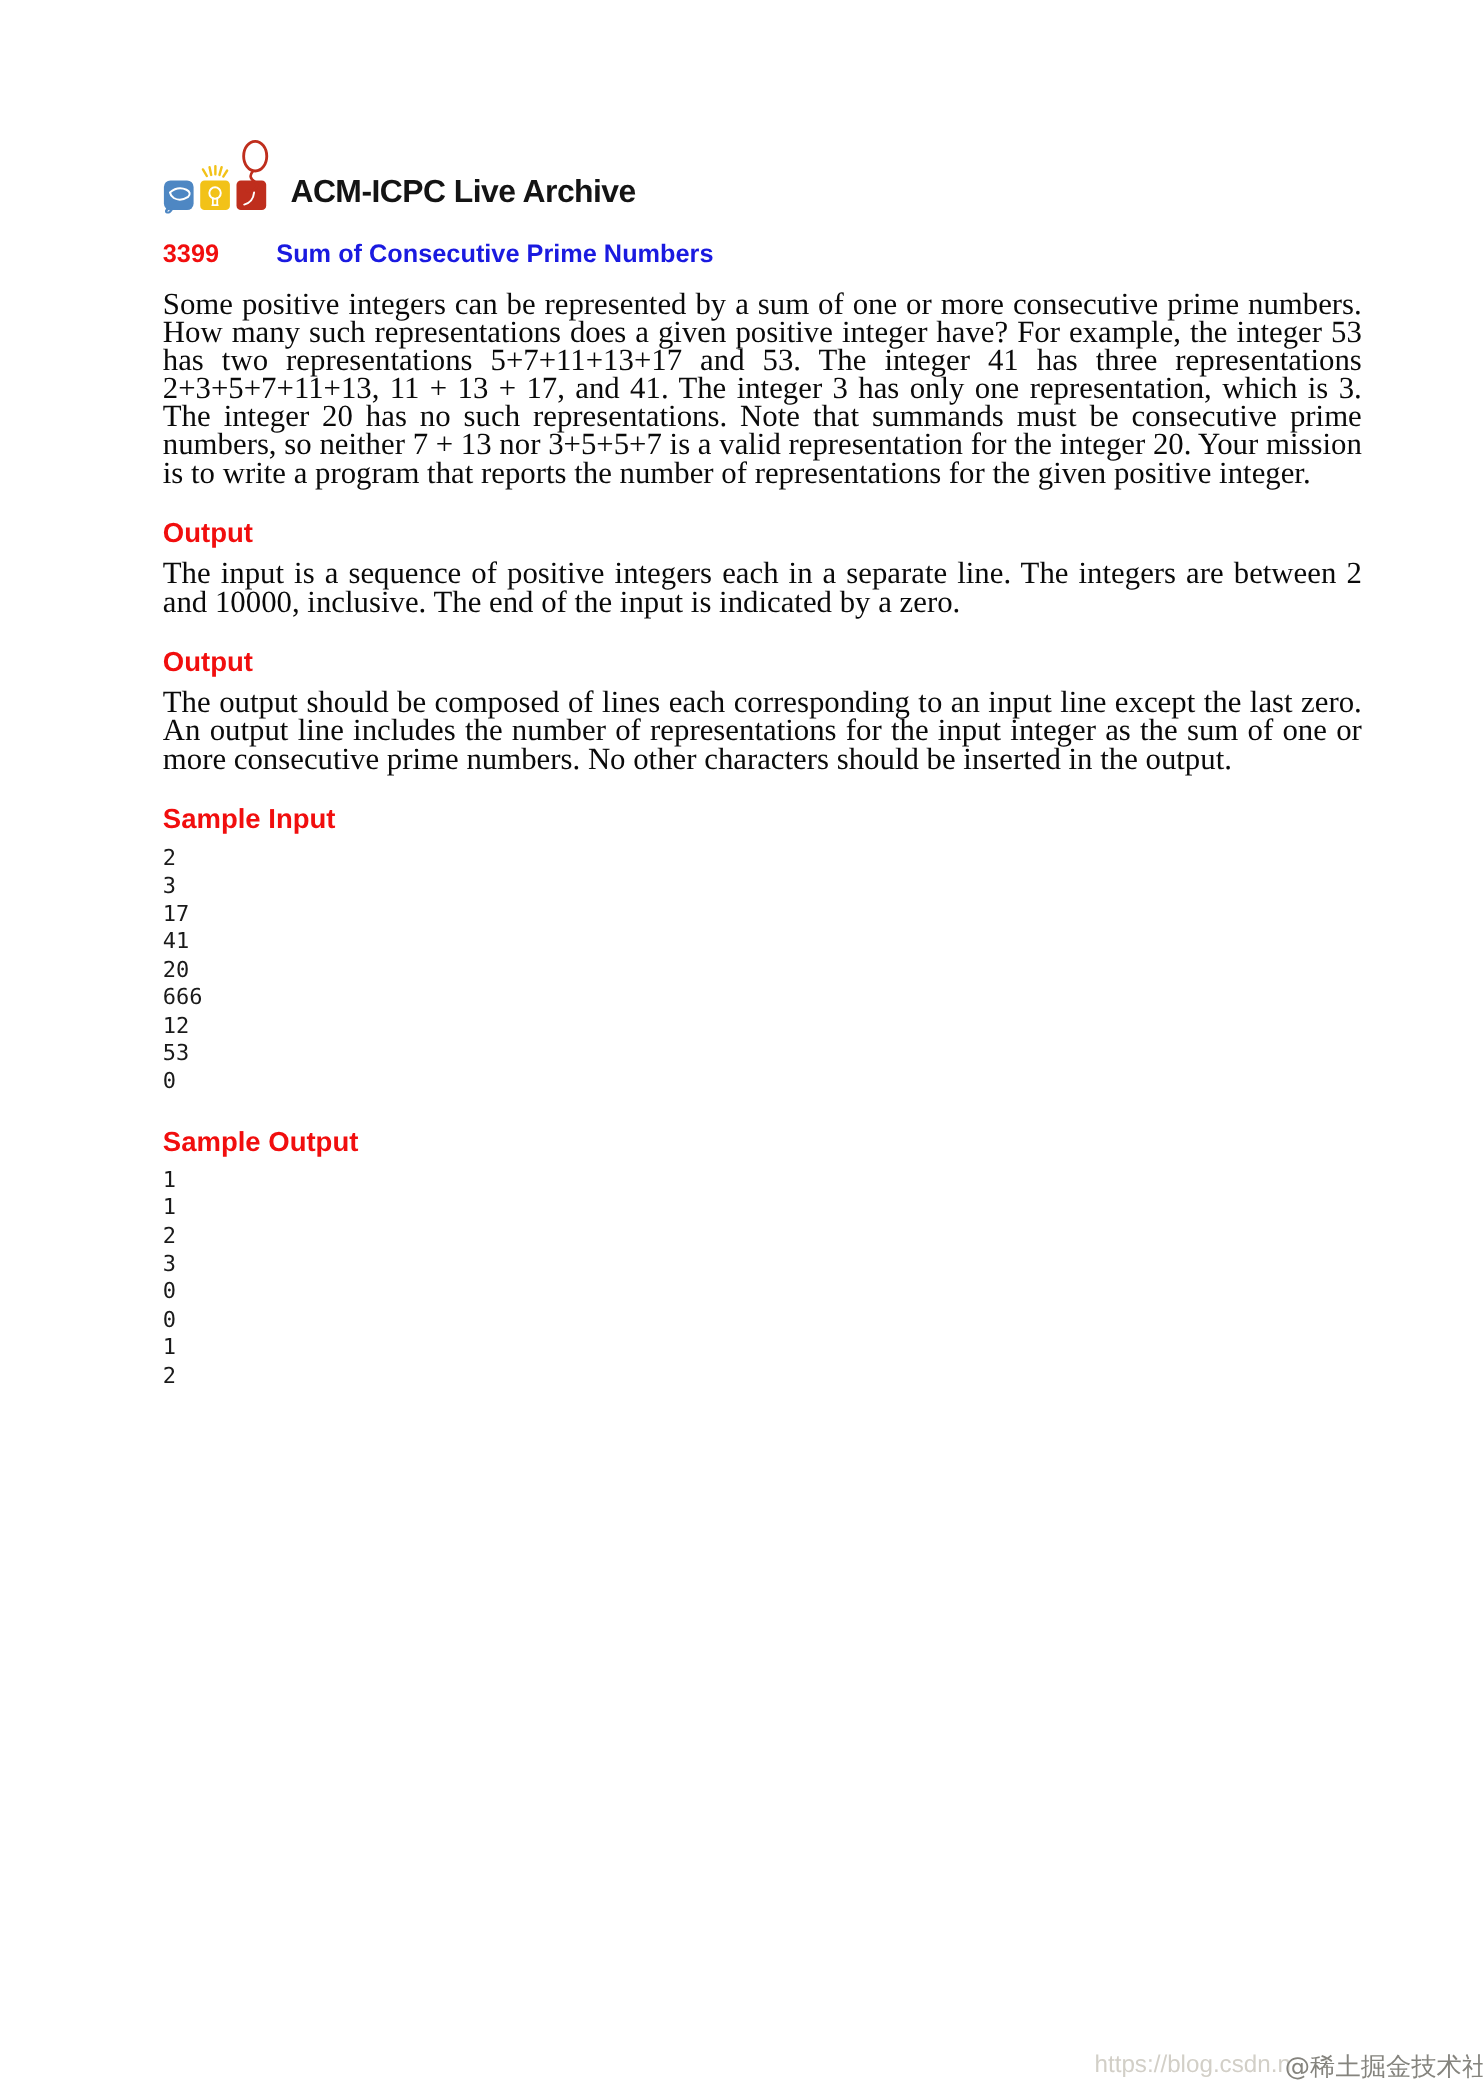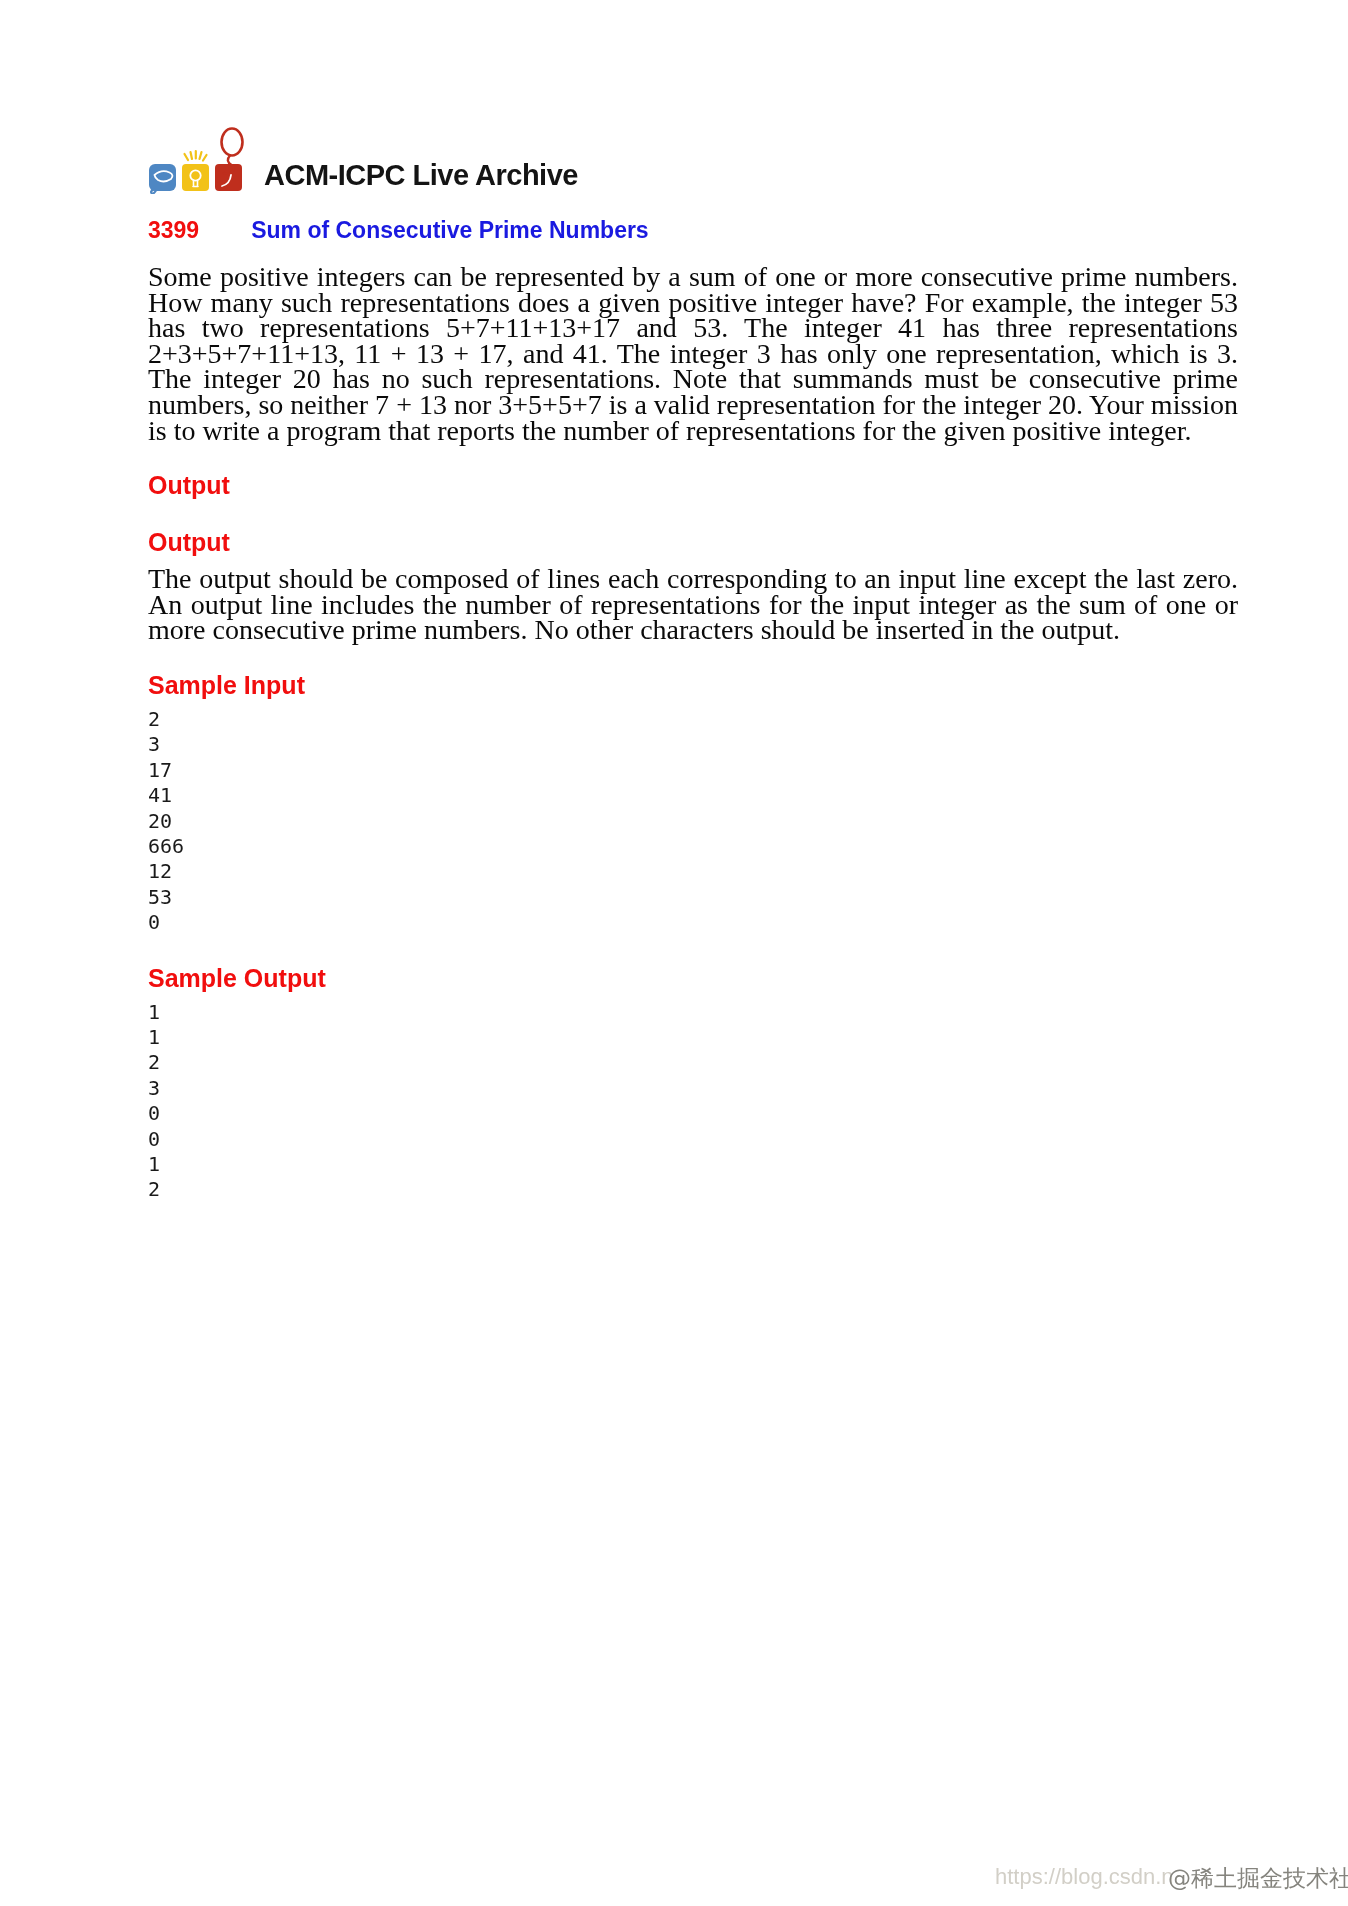--- a/index.html
+++ b/index.html
@@ -124,20 +124,21 @@
     </header>
 
     <h1 class="title">
       <span class="num">3399</span>
       <span class="ttl">Sum of Consecutive Prime Numbers</span>
     </h1>
 
     <p class="body-text">Some positive integers can be represented by a sum of one or more consecutive prime numbers. How many such representations does a given positive integer have? For example, the integer 53 has two representations 5+7+11+13+17 and 53. The integer 41 has three representations 2+3+5+7+11+13, 11 + 13 + 17, and 41. The integer 3 has only one representation, which is 3. The integer 20 has no such representations. Note that summands must be consecutive prime numbers, so neither 7 + 13 nor 3+5+5+7 is a valid representation for the integer 20. Your mission is to write a program that reports the number of representations for the given positive integer.</p>
 
     <h2 class="sec">Output</h2>
+    <p class="body-text">The input is a sequence of positive integers each in a separate line. The integers are between 2 and 10000, inclusive. The end of the input is indicated by a zero.</p>
 
     <h2 class="sec">Output</h2>
     <p class="body-text">The output should be composed of lines each corresponding to an input line except the last zero. An output line includes the number of representations for the input integer as the sum of one or more consecutive prime numbers. No other characters should be inserted in the output.</p>
 
     <h2 class="sec">Sample Input</h2>
     <pre class="mono">2
 3
 17
 41
 20

